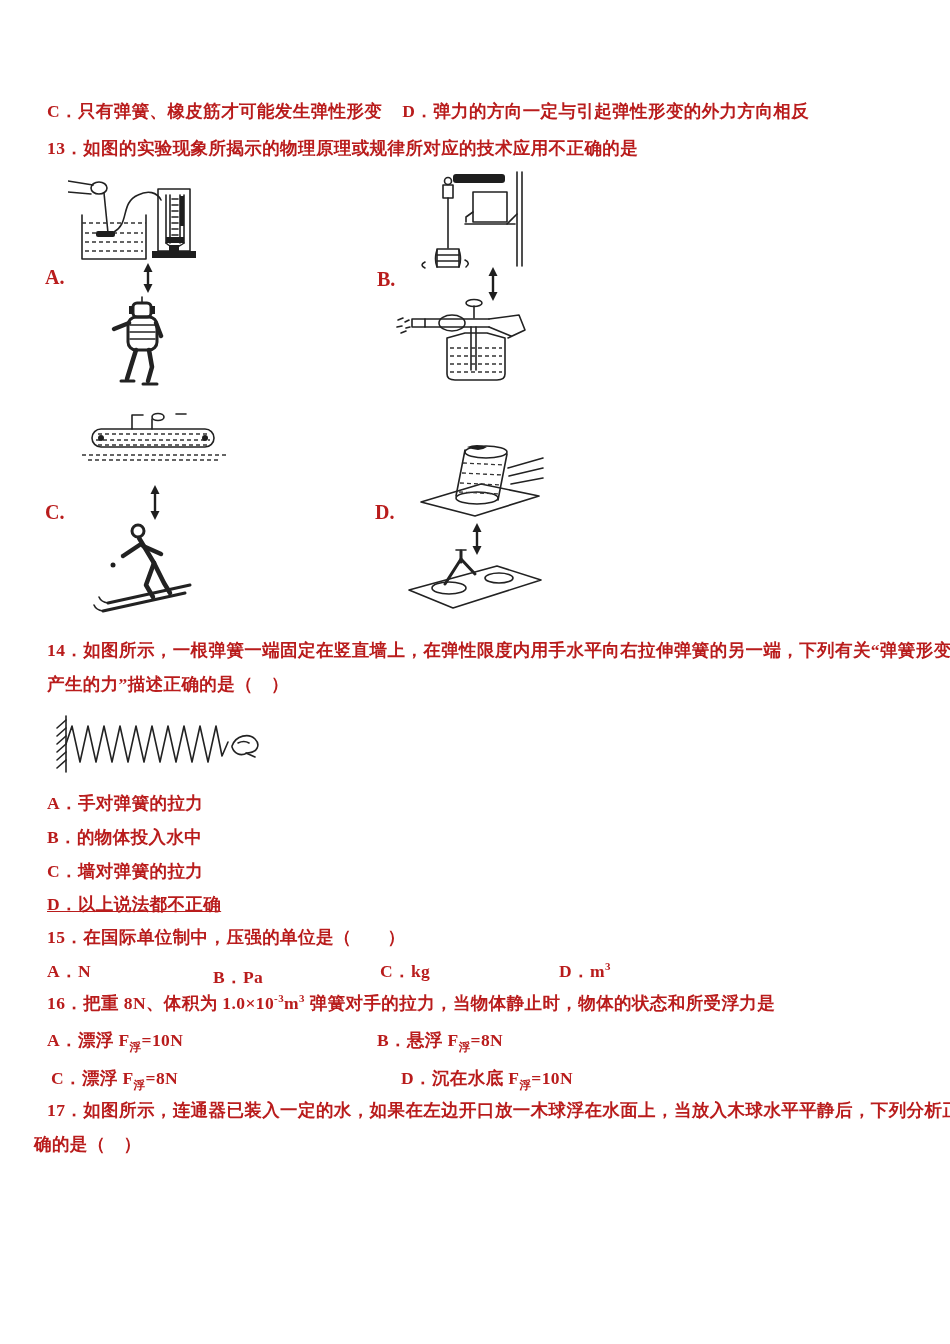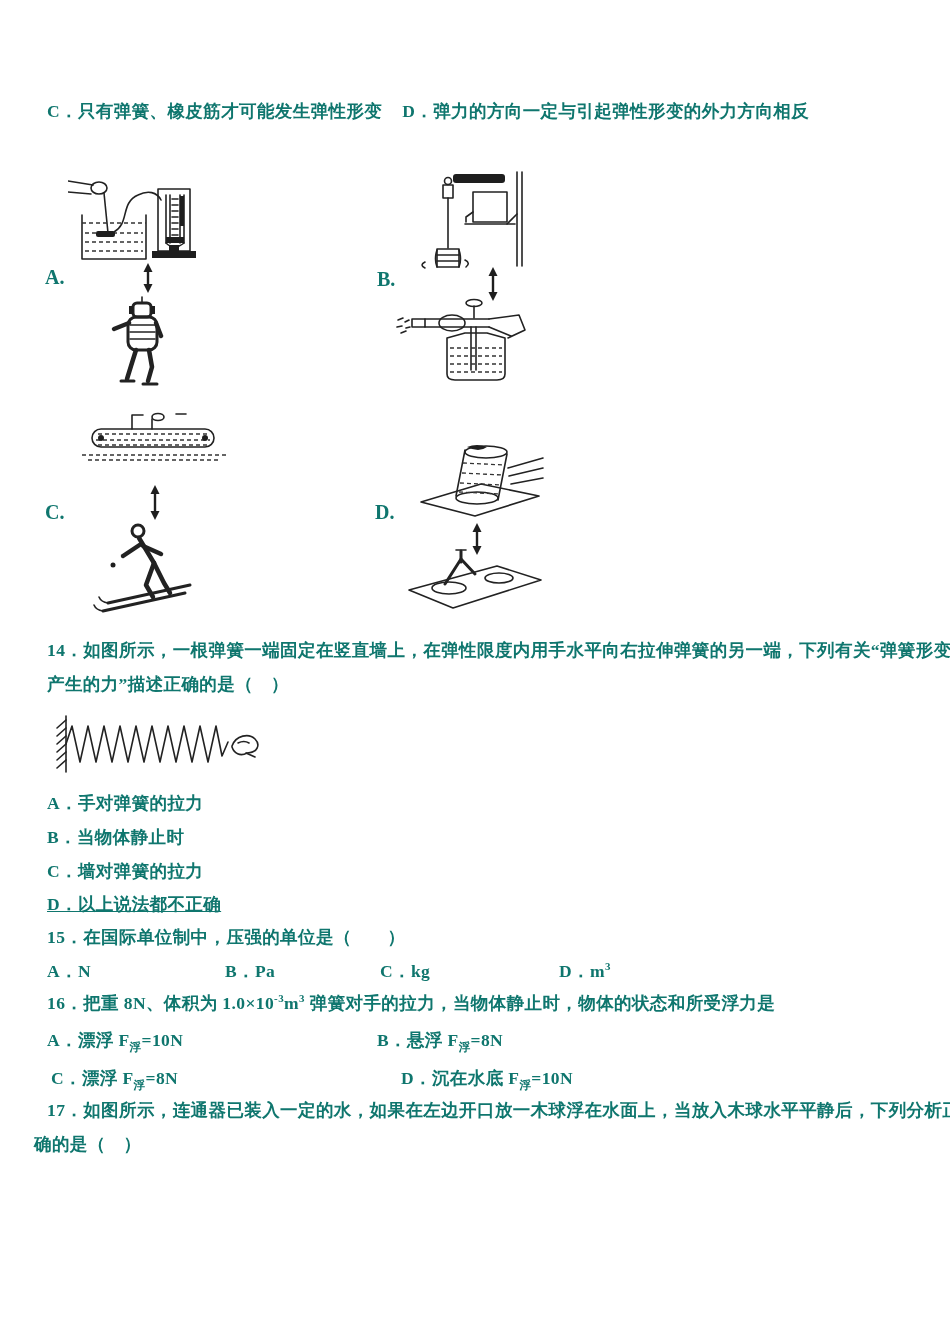--- a/index.html
+++ b/index.html
@@ -1,20 +1,20 @@
 <!DOCTYPE html>
 <html><head>
 <meta charset="utf-8">
 <style>
   * { margin:0; padding:0; box-sizing:border-box; }
   html,body { background:#ffffff; }
   .page {
     position:relative; width:950px; height:1160px; background:#ffffff;
     font-family:"Liberation Serif","DejaVu Serif",serif;
-    font-weight:700; color:#0f766e; overflow:hidden;border-radius:17px;
+    font-weight:700; color:#b91c1c; overflow:hidden;border-radius:17px;
   }
   .t { position:absolute; font-size:17.5px; line-height:1.25; white-space:nowrap; letter-spacing:0.4px; }
   .gap-d { margin-left:20px; }
   .fig-label { position:absolute; font-size:20px; font-weight:700; white-space:nowrap; }
   .fig { position:absolute; }
   .fig svg { display:block; }
   sup.s { font-size:11px; line-height:0; }
   sub.s { font-size:11.5px; line-height:0; }
   .stroke { stroke:#222; fill:none; stroke-width:1.6; stroke-linecap:round; stroke-linejoin:round; }
   .thick  { stroke:#222; fill:none; stroke-width:3;   stroke-linecap:round; stroke-linejoin:round; }
@@ -24,20 +24,21 @@
 </style>
 </head>
 <body>
 
 <div class="page">
 
   <div class="t" style="left:47px; top:101px;">
     <span>C．只有弹簧、橡皮筋才可能发生弹性形变</span><span class="gap-d">D．弹力的方向一定与引起弹性形变的外力方向相反</span>
   </div>
 
+  <div class="t" style="left:47px; top:138px;">13．如图的实验现象所揭示的物理原理或规律所对应的技术应用不正确的是</div>
 
   <span class="fig-label" style="left:45px;  top:266px;">A.</span>
   <span class="fig-label" style="left:377px; top:268px;">B.</span>
   <span class="fig-label" style="left:45px;  top:501px;">C.</span>
   <span class="fig-label" style="left:375px; top:501px;">D.</span>
 
   <div class="fig" style="left:68px; top:173px;">
     <svg width="135" height="222" viewBox="0 0 135 222">
       <g>
         <line class="stroke" x1="0" y1="8" x2="25" y2="12"></line>
@@ -237,28 +238,28 @@
       <polyline class="stroke" stroke-width="2.2" points="16,32 22,14 30,50 38,14 46,50 54,14 62,50 70,14 78,50 86,14 94,50 102,14 110,50 118,14 126,50 134,14 142,50 150,14 158,50 166,14 172,44 178,30"></polyline>
       <g>
         <path class="stroke" d="M182,34 C186,23 199,21 205,27 C211,33 207,41 197,41 C190,45 184,41 182,35 Z"></path>
         <line class="stroke" x1="196" y1="41" x2="205" y2="45"></line>
         <path class="stroke" d="M188,31 q6,-3 11,0"></path>
       </g>
     </svg>
   </div>
 
   <div class="t" style="left:47px; top:793px;">A．手对弹簧的拉力</div>
-  <div class="t" style="left:47px; top:827px;">B．当物体静止时</div>
+  <div class="t" style="left:47px; top:827px;">B．的物体投入水中</div>
   <div class="t" style="left:47px; top:861px;">C．墙对弹簧的拉力</div>
   <div class="t" style="left:47px; top:894px;text-decoration:underline;">D．以上说法都不正确</div>
 
   <div class="t" style="left:47px; top:927px;">15．在国际单位制中，压强的单位是（　　）</div>
   <div class="t" style="left:47px; top:961px; width:860px;">
     <span style="position:absolute; left:0;">A．N</span>
-    <span style="position:absolute; left:178px;">B．Pa</span>
+    <span style="position:absolute; left:166px;margin-top:6px;">B．Pa</span>
     <span style="position:absolute; left:333px;">C．kg</span>
     <span style="position:absolute; left:512px;"><span>D．m</span><sup class="s">3</sup></span>
   </div>
 
   <div class="t" style="left:47px; top:993px;">
     <span>16．把重 8N、体积为 1.0×10</span><sup class="s">-3</sup><span>m</span><sup class="s">3</sup><span> 弹簧对手的拉力，当物体静止时，物体的状态和所受浮力是</span>
   </div>
 
   <div class="t" style="left:47px; top:1030px; width:860px;">
     <span style="position:absolute; left:0;"><span>A．漂浮 F</span><sub class="s">浮</sub><span>=10N</span></span>

